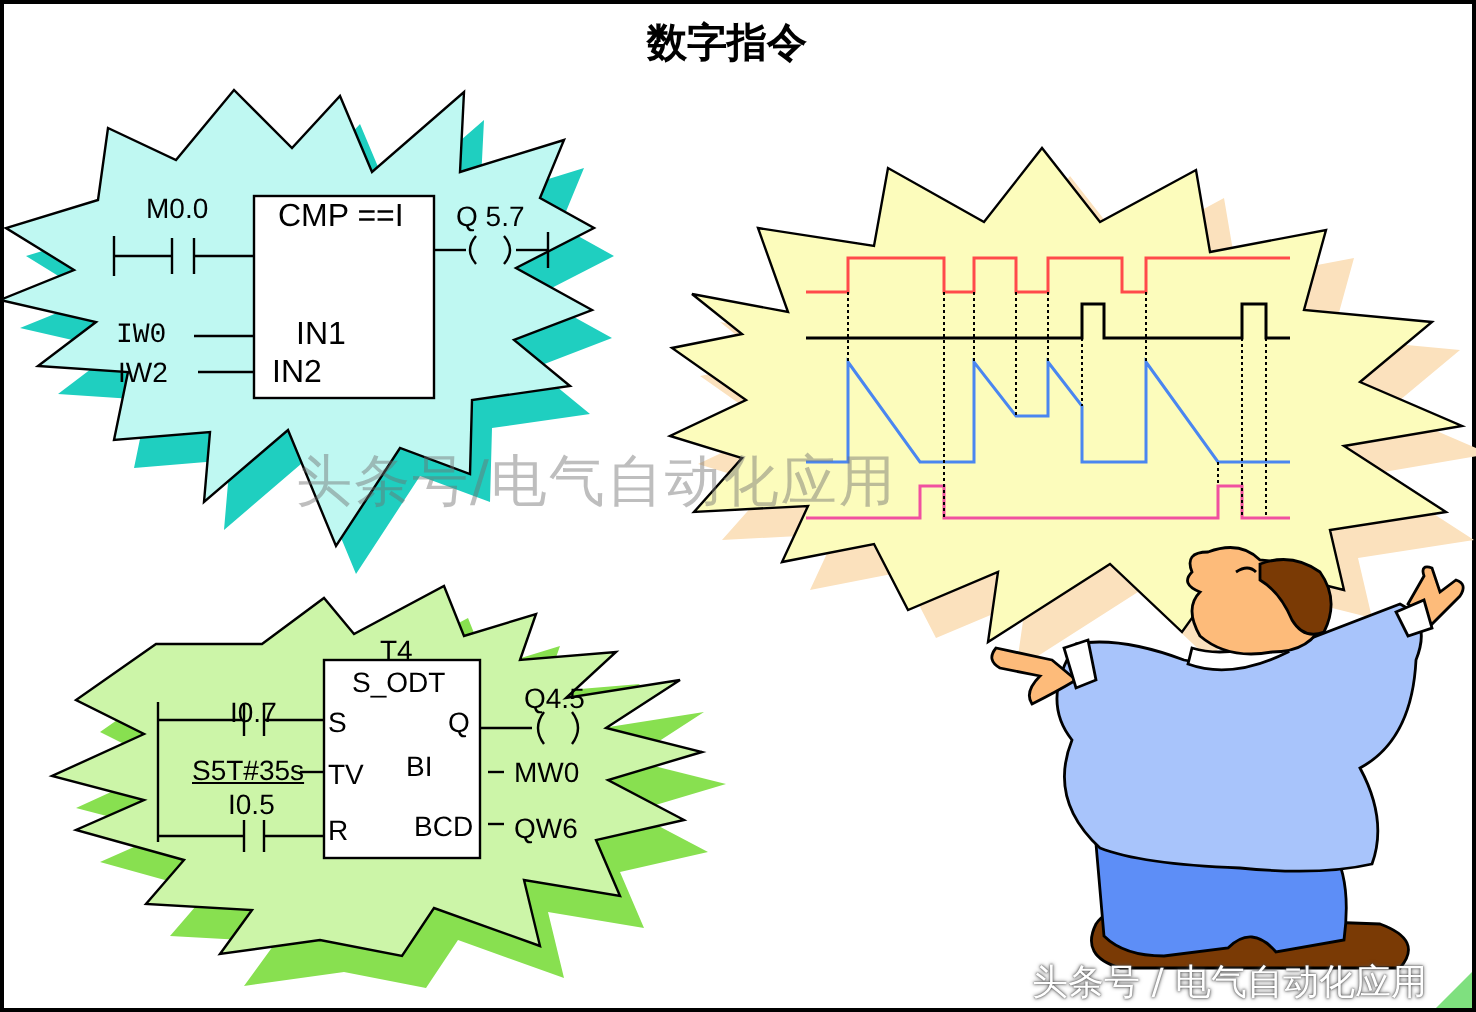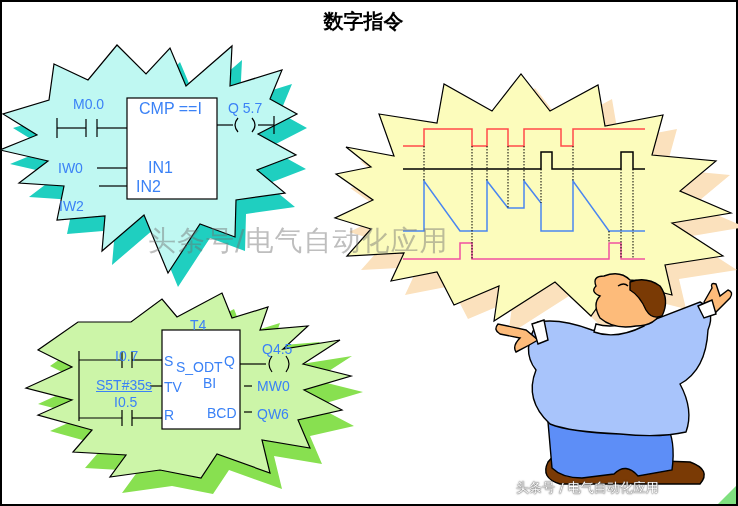--- a/index.html
+++ b/index.html
@@ -1,23 +1,23 @@
 <!DOCTYPE html>
 <html><head>
 <meta charset="utf-8">
 <style>
   html,body{margin:0;padding:0;background:#fff;}
   body{width:738px;height:506px;position:relative;overflow:hidden;font-family:"Liberation Sans","DejaVu Sans",sans-serif;}
   .frame{position:absolute;left:0;top:0;width:734px;height:502px;border:2px solid #000;background:#fff;}
   .title{position:absolute;left:0;top:8px;width:727px;text-align:center;font-size:20px;font-weight:bold;color:#000;font-family:"DejaVu Sans",sans-serif;}
   svg.scene{position:absolute;left:0;top:0;}
-  .lbl{position:absolute;font-size:14px;color:#3b82f6;white-space:nowrap;line-height:1;}
+  .lbl{position:absolute;font-size:14px;color:#000000;white-space:nowrap;line-height:1;}
   .lbl16{font-size:16px;}
   .wm{position:absolute;left:148px;top:222px;font-size:28px;color:rgba(110,110,110,0.45);white-space:nowrap;letter-spacing:1px;font-family:"DejaVu Sans",sans-serif;}
-  .wm2{position:absolute;left:516px;top:479px;font-size:13px;color:#fff;white-space:nowrap;font-family:"DejaVu Sans",sans-serif;text-shadow:0 0 2px #555,0 0 1px #333;}
+  .wm2{position:absolute;left:516px;top:479px;font-size:18px;color:#fff;white-space:nowrap;font-family:"DejaVu Sans",sans-serif;text-shadow:0 0 2px #555,0 0 1px #333;}
 </style>
 </head>
 <body>
 
 <div class="frame"></div>
 
 <div class="title">数字指令</div>
 
 <svg class="scene" width="738" height="506" viewBox="0 0 738 506">
 
@@ -117,27 +117,27 @@
 
     <path fill="none" d="M618,286 Q624,282 628,286"></path>
   </g>
 
   <polygon points="736,486 736,504 718,504" fill="#7fe07f"></polygon>
 </svg>
 
 <div class="lbl" style="left:73px;top:97px;">M0.0</div>
 <div class="lbl lbl16" style="left:139px;top:101px;text-align:center;">CMP ==I</div>
 <div class="lbl" style="left:228px;top:101px;">Q 5.7</div>
-<div class="lbl" style="left:58px;top:161px;">IW0</div>
-<div class="lbl" style="left:59px;top:179px;margin-top:20px;">IW2</div>
+<div class="lbl" style="left:58px;top:161px;font-family:Liberation Mono, monospace;">IW0</div>
+<div class="lbl" style="left:59px;top:179px;">IW2</div>
 <div class="lbl lbl16" style="left:148px;top:160px;">IN1</div>
 <div class="lbl lbl16" style="left:136px;top:179px;">IN2</div>
 
 <div class="lbl" style="left:190px;top:318px;">T4</div>
-<div class="lbl" style="left:176px;top:334px;margin-top:26px;">S_ODT</div>
+<div class="lbl" style="left:176px;top:334px;">S_ODT</div>
 <div class="lbl" style="left:115px;top:336px;margin-top:13px;">I0.7</div>
 <div class="lbl" style="left:114px;top:395px;">I0.5</div>
 <div class="lbl" style="left:96px;top:378px;text-decoration:underline;">S5T#35s</div>
 <div class="lbl" style="left:164px;top:354px;">S</div>
 <div class="lbl" style="left:164px;top:380px;">TV</div>
 <div class="lbl" style="left:164px;top:408px;">R</div>
 <div class="lbl" style="left:224px;top:354px;">Q</div>
 <div class="lbl" style="left:203px;top:376px;">BI</div>
 <div class="lbl" style="left:207px;top:406px;">BCD</div>
 <div class="lbl" style="left:262px;top:342px;text-align:right;">Q4.5</div>

